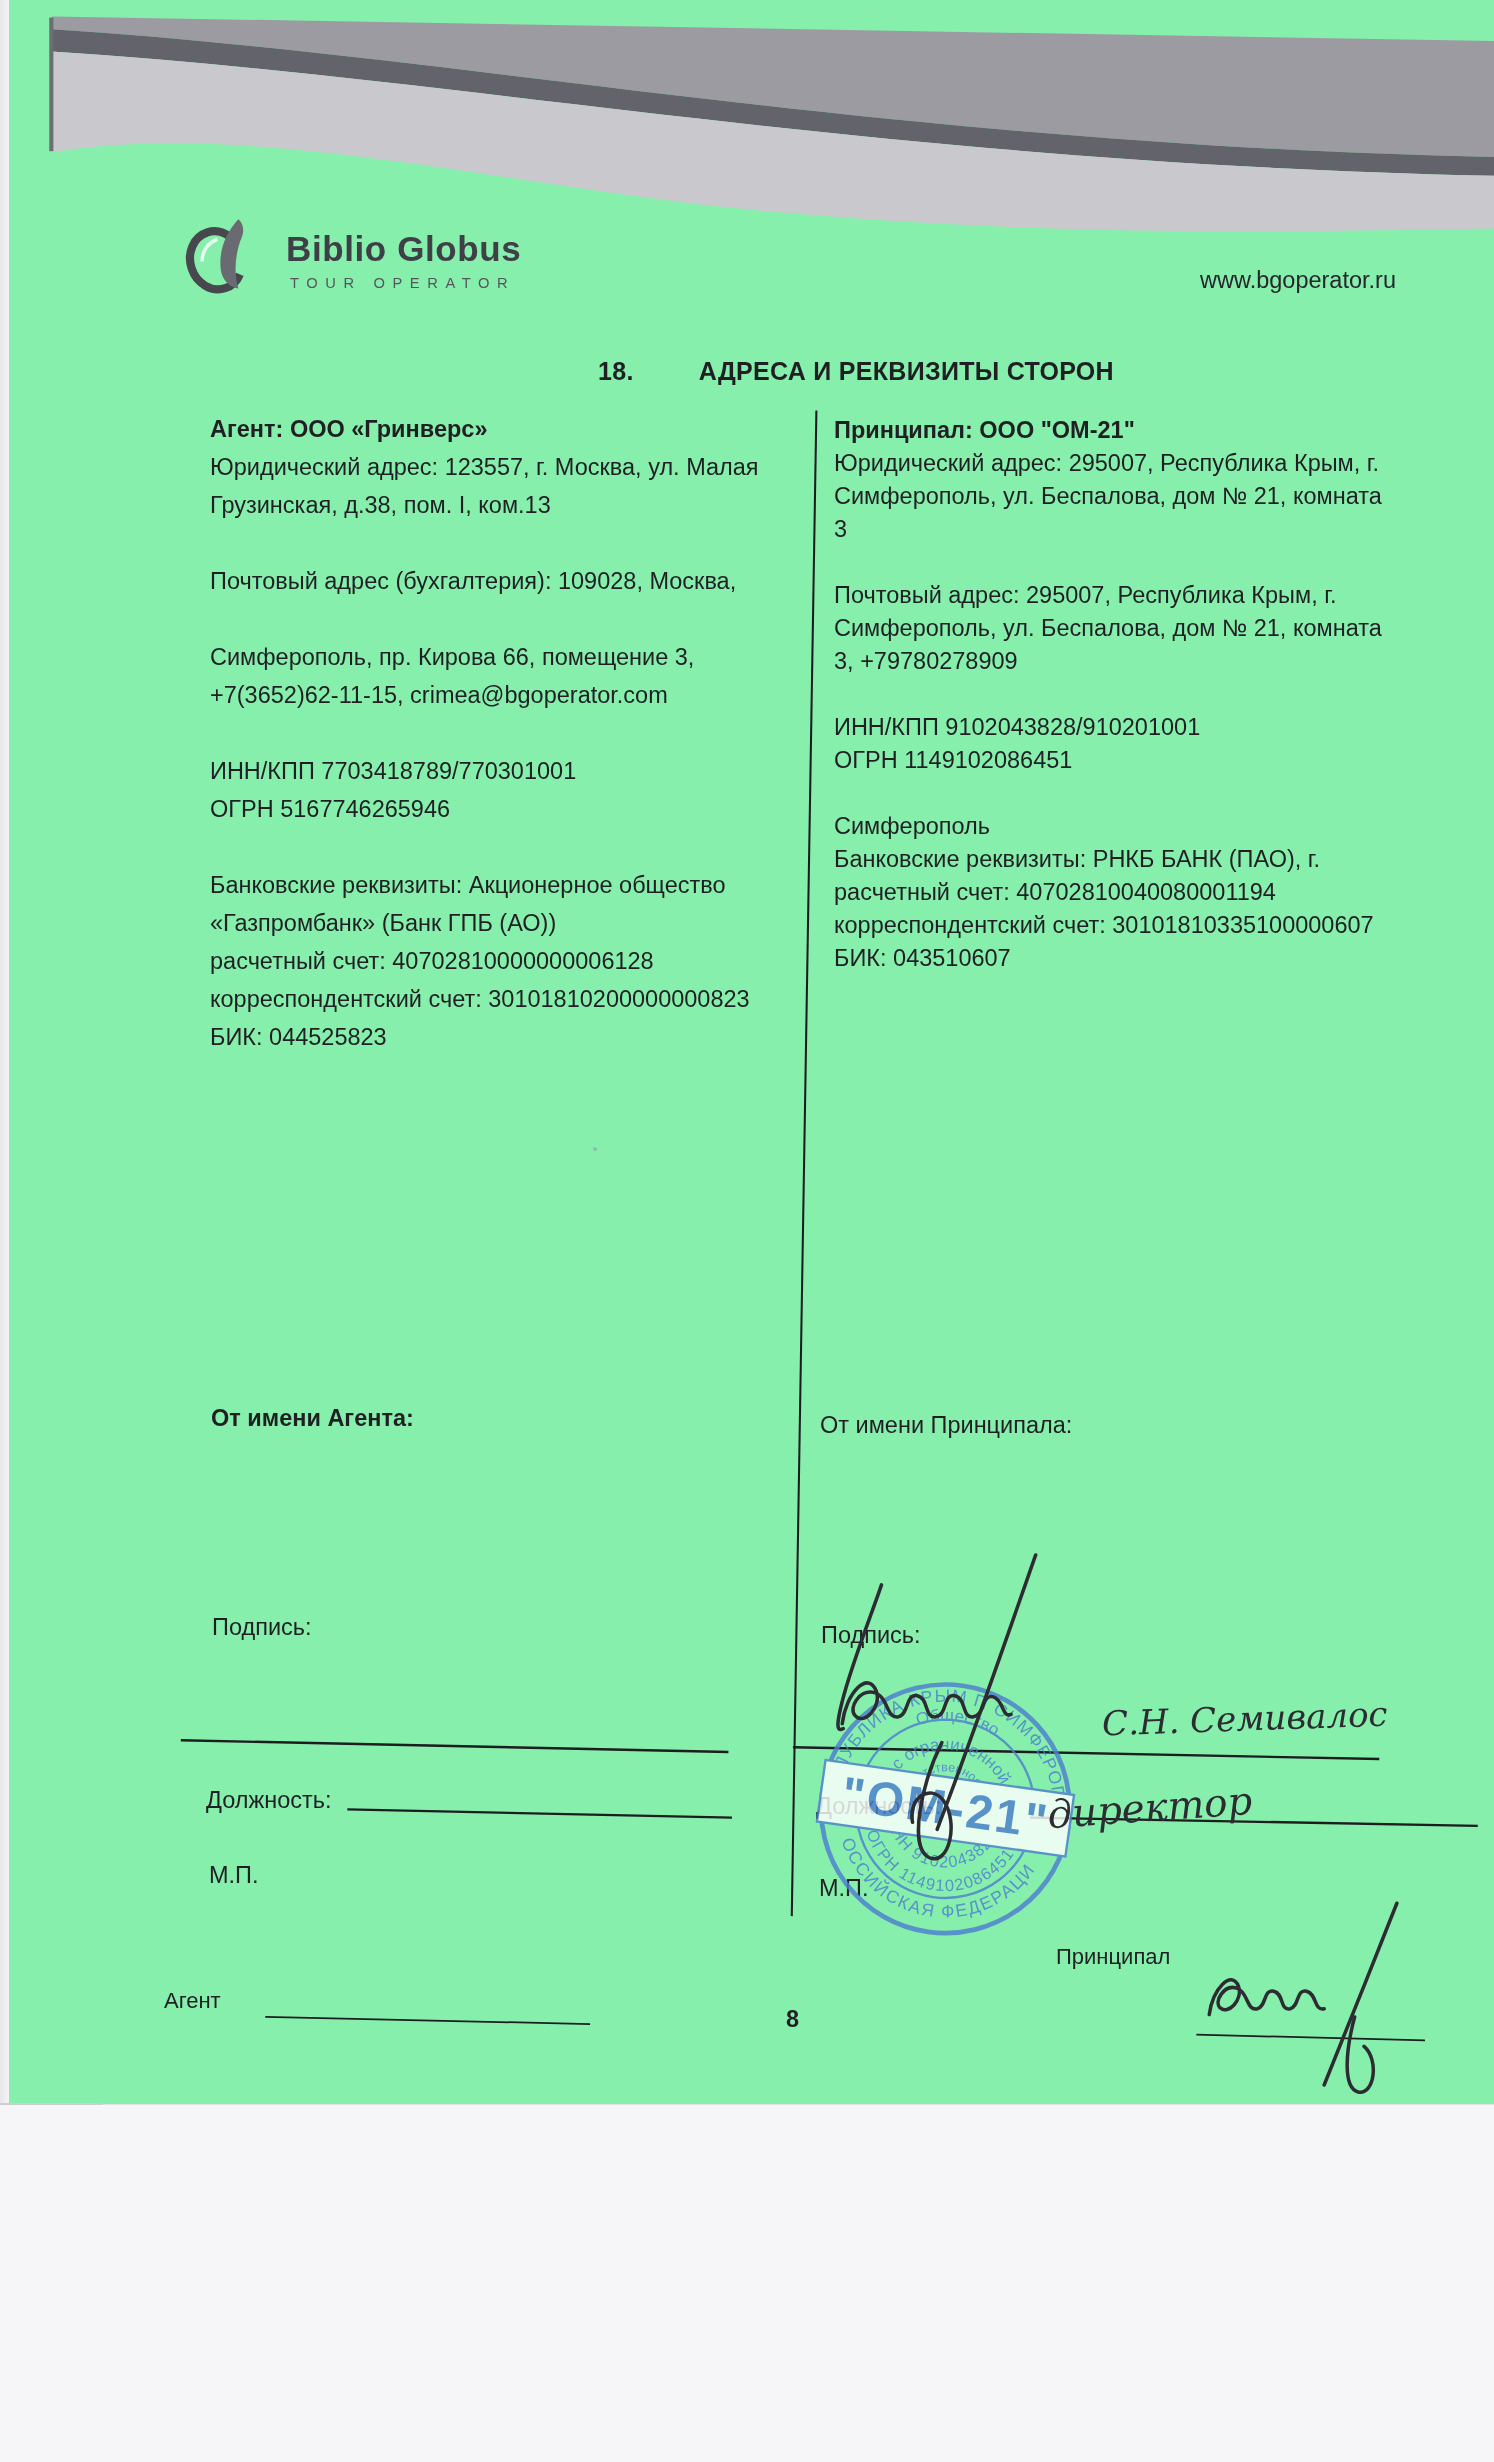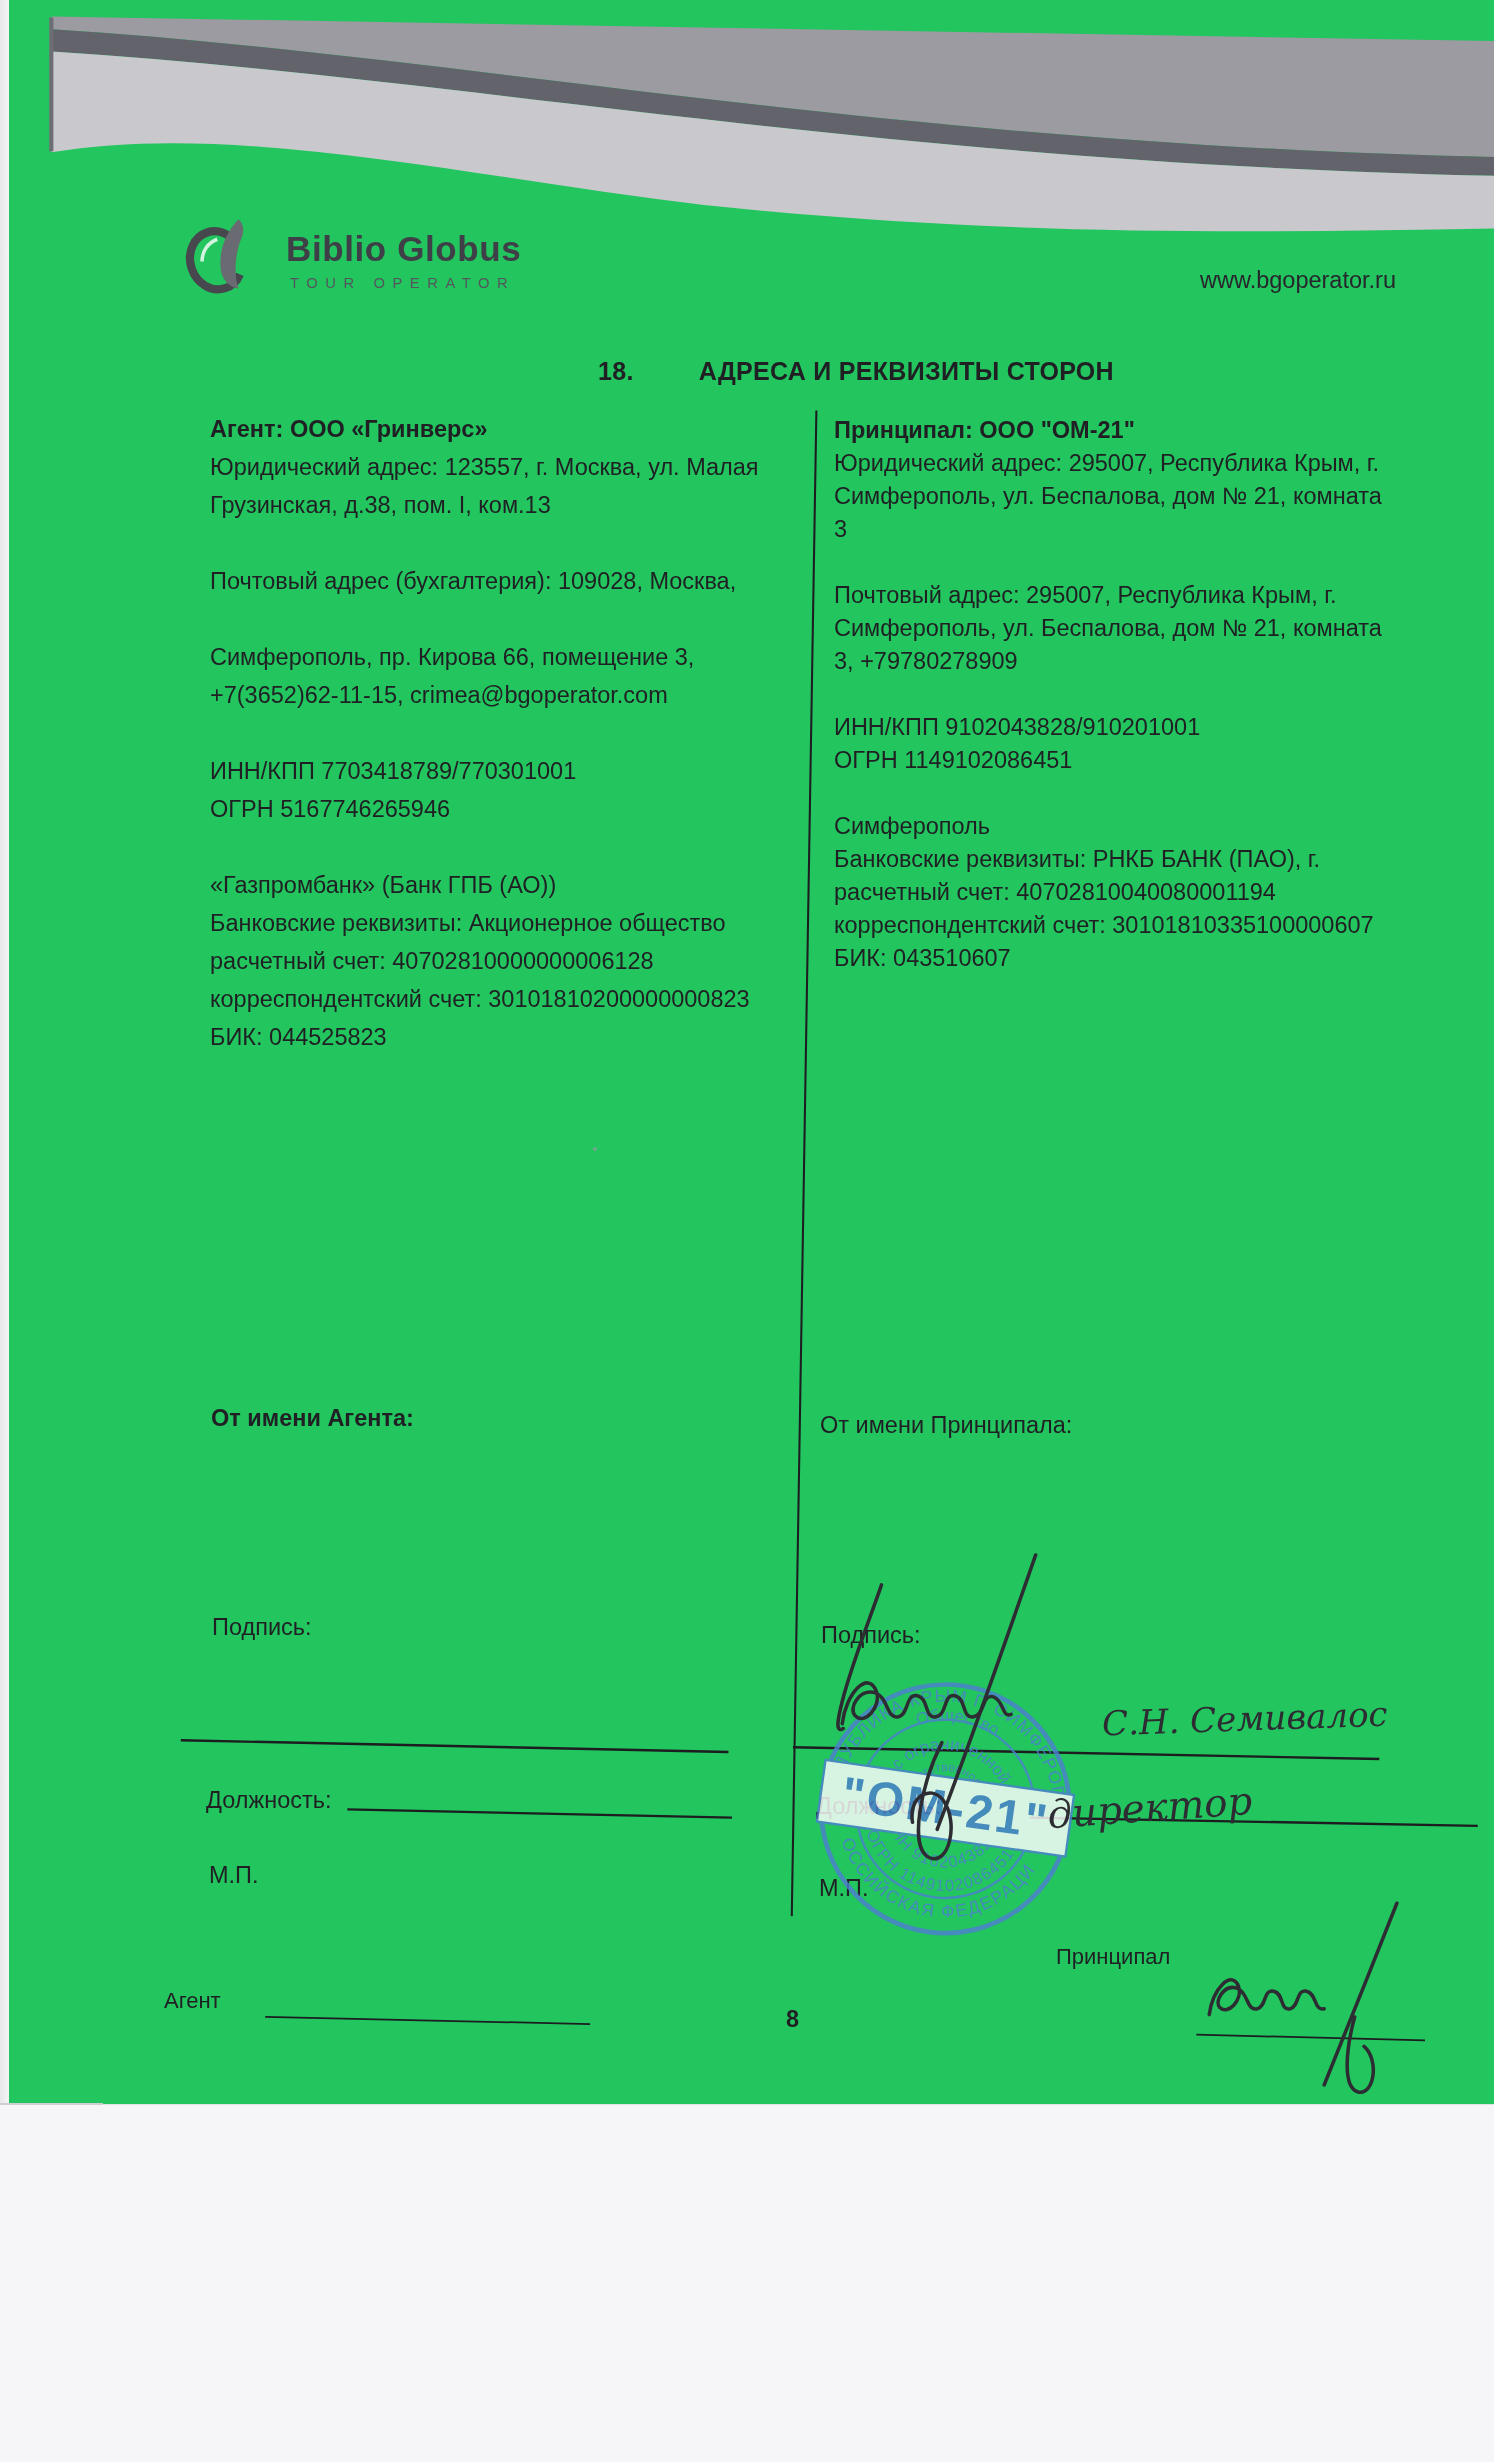--- a/index.html
+++ b/index.html
@@ -1,16 +1,16 @@
 <!DOCTYPE html>
 <html style="font-size:9.4px"><head>
 <meta charset="utf-8">
 <style>
   html,body{margin:0;padding:0;background:#ffffff;}
-  #page{position:relative;width:1495px;height:2462px;background:#22c55e;overflow:hidden;
+  #page{position:relative;width:1495px;height:2462px;background:#86efac;overflow:hidden;
         font-family:"Liberation Sans", sans-serif;color:#1f1f24;}
   
   #left-scan-strip{position:absolute;left:0;top:0;width:9.4px;height:2462px;
         background:linear-gradient(to right,#e7e7ea,#f4f4f6);}
   #bottom-scan-area{position:absolute;left:0;top:2104px;width:1495px;height:358px;
         background:#f6f6f8;border-top:0.6px solid #e2e2e5;}
   #page-edge-shadow{position:absolute;left:0;top:2103px;width:103px;height:1.8px;background:#cfcfd3;}
   .speck{position:absolute;width:3.5px;height:3.5px;border-radius:50%;background:#9a9aa0;opacity:.6;}
 
   
@@ -93,22 +93,22 @@
       </div>
       <div class="para">
         <div class="line">Симферополь, пр. Кирова 66, помещение 3,</div>
         <div class="line">+7(3652)62-11-15, crimea@bgoperator.com</div>
       </div>
       <div class="para">
         <div class="line">ИНН/КПП 7703418789/770301001</div>
         <div class="line">ОГРН 5167746265946</div>
       </div>
       <div class="para">
+        <div class="line">Банковские реквизиты: Акционерное общество</div>
         <div class="line">«Газпромбанк» (Банк ГПБ (АО))</div>
-        <div class="line">Банковские реквизиты: Акционерное общество</div>
         <div class="line">расчетный счет: 40702810000000006128</div>
         <div class="line">корреспондентский счет: 30101810200000000823</div>
         <div class="line">БИК: 044525823</div>
       </div>
     </div>
   <div id="col-principal" class="col">
       <div class="para">
         <div class="line bold">Принципал: ООО "ОМ-21"</div>
         <div class="line">Юридический адрес: 295007, Республика Крым, г.</div>
         <div class="line">Симферополь, ул. Беспалова, дом № 21, комната</div>

